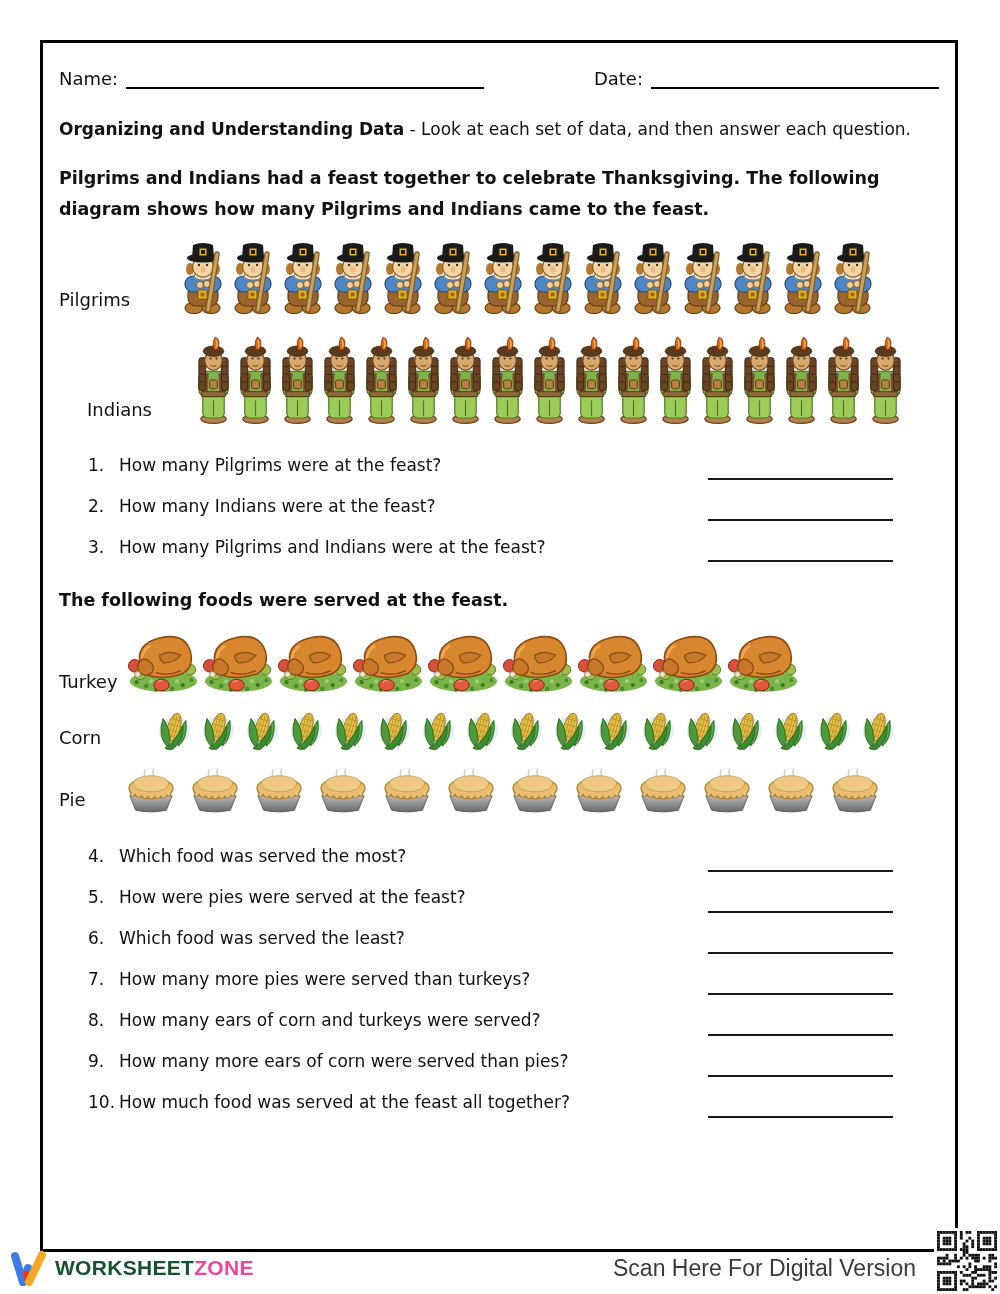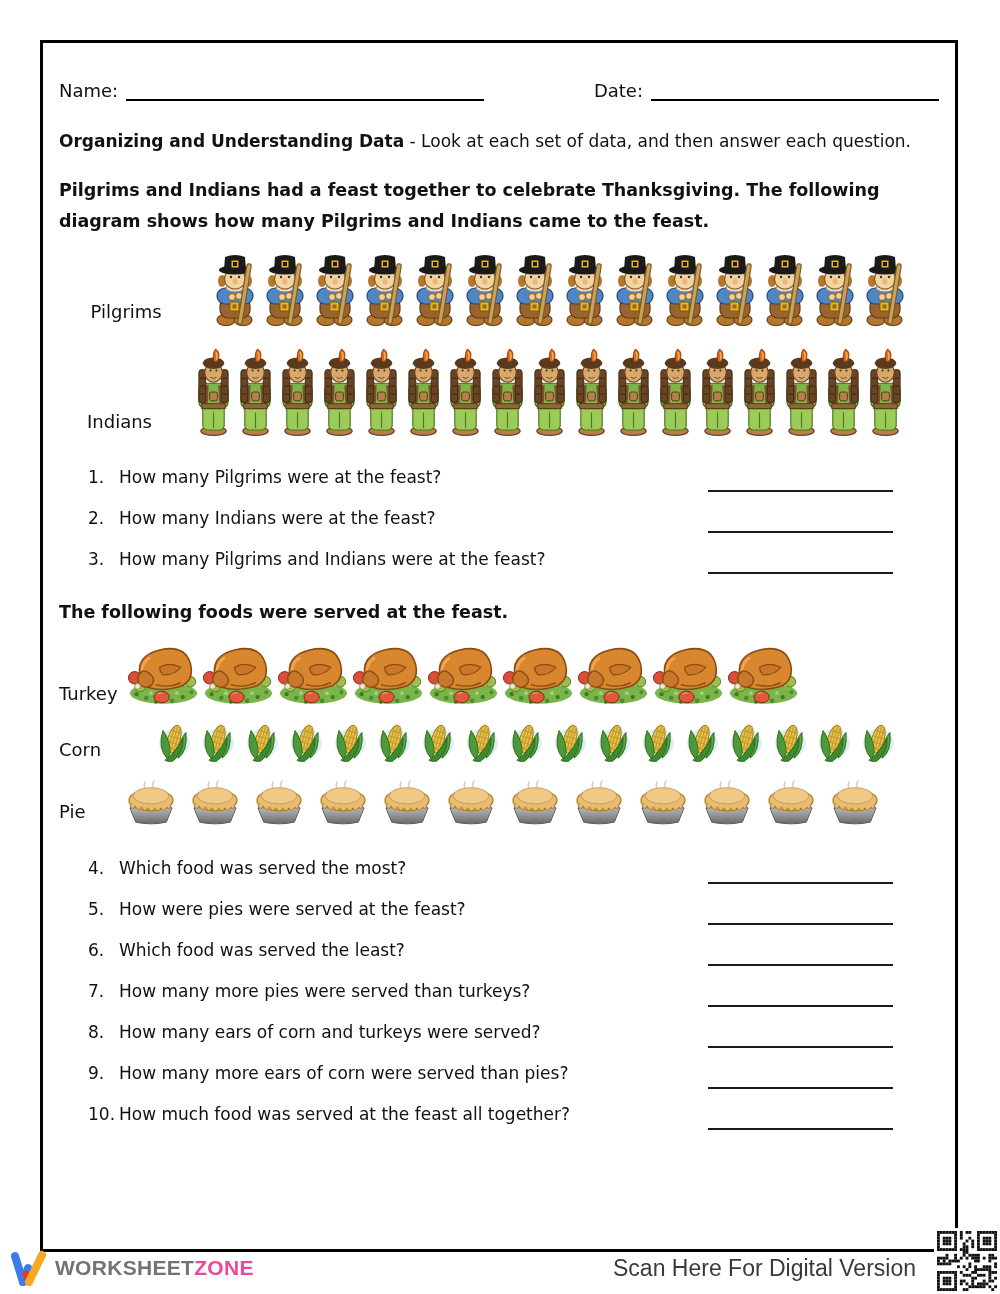--- a/index.html
+++ b/index.html
@@ -3,40 +3,40 @@
 <meta charset="utf-8">
 <style>
   * { box-sizing: border-box; }
   html,body { margin:0; padding:0; background:#fff; }
   body { width:1000px; height:1294px; overflow:hidden; position:relative;
          font-family:"DejaVu Sans", sans-serif; color:#111; }
   .border-box { position:absolute; left:40px; top:40px; width:918px; height:1212px;
                 border:3px solid #000; padding:12px 16px 0 16px; background:#fff; }
 
   
-  .head-row { display:flex; align-items:flex-end; margin-top:24px; font-size:18px; }
+  .head-row { display:flex; align-items:flex-end; margin-top:12px; font-size:18px; }
   .write-line { border-bottom:2px solid #000; height:22px; }
   .name-line { width:358px; margin-left:8px; }
   .date-field { margin-left:auto; display:flex; align-items:flex-end; }
   .date-line { width:288px; margin-left:8px; }
 
   .title-row { margin-top:30px; font-size:17px; white-space:nowrap; }
   .title-bold { font-weight:bold; }
   .intro { margin-top:24px; font-size:17.5px; line-height:1.75; max-width:885px;font-weight:bold; }
 
   
   .pict-row { display:flex; align-items:flex-end; }
   .row-label { font-size:18px; flex:0 0 auto; padding-bottom:4px; }
   .icons { display:flex; align-items:flex-end; }
   .label-pilgrims { width:121px; }
   .label-indians  { width:107px; }
   .label-turkey   { width:68px;  }
   .label-corn     { width:66px;  }
   .label-pie      { width:62px;  }
-  .row-pilgrims { margin-top:18px;justify-content:center; }
+  .row-pilgrims { margin-top:18px; }
   .row-indians  { margin-top:22px;margin-left:28px; }
   .row-turkey   { margin-top:10px; }
   .row-corn     { margin-top:12px;gap:28px; }
   .row-pie      { margin-top:16px; }
   .row-pilgrims .icons { gap:4px; }
   .row-indians  .icons { gap:3px; }
   .row-turkey   .icons { gap:2px; }
   .row-corn     .icons { gap:3px; }
   .row-pie      .icons { gap:4px; }
   .pict { display:block; flex:0 0 auto; }
@@ -55,21 +55,21 @@
   .q-blank { width:185px; flex:0 0 auto; border-bottom:2px solid #1a1a1a;
              height:24px; margin-right:46px; align-self:flex-end; margin-bottom:5px; }
   .intro2 { margin-top:18px; }
 
   
   .footer { position:absolute; left:0; bottom:0; width:1000px; height:44px;
             display:flex; align-items:center; padding:0 84px 8px 10px;
             font-family:"Liberation Sans", sans-serif; }
   .brand { display:flex; align-items:center; gap:7px; }
   .brand-text { font-size:21px; font-weight:bold; letter-spacing:0.3px; }
-  .brand-word1 { color:#737373; }
+  .brand-word1 { color:#14532d; }
   .brand-word2 { color:#ec4899; }
   .scan-text { margin-left:auto; font-size:23px; color:#3a3a3a; }
   .qr-box { position:absolute; right:0; bottom:0; width:66px; height:66px;
             background:#fff; padding:3px; }
 </style>
 </head>
 <body>
 
 <svg width="0" height="0" style="position:absolute" aria-hidden="true">
   <defs>

